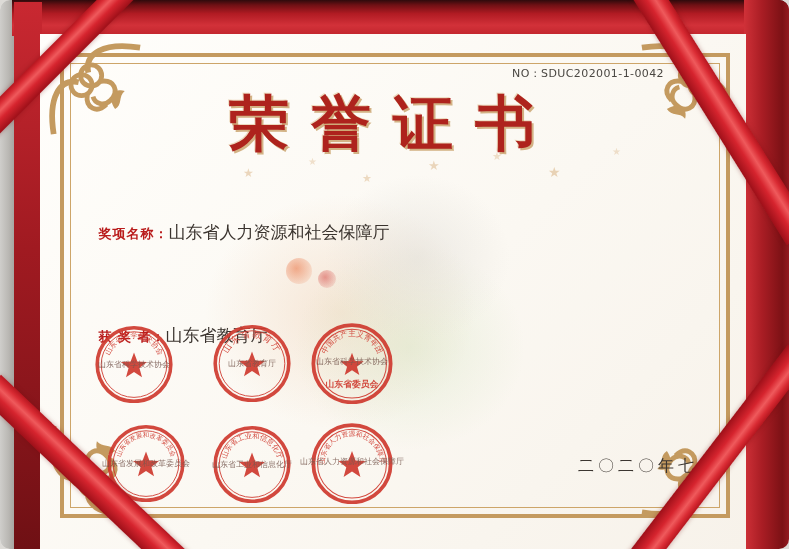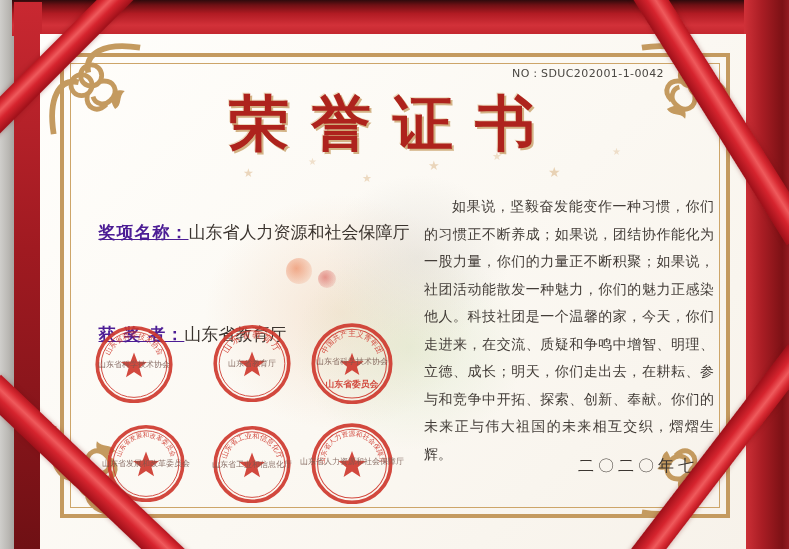--- a/index.html
+++ b/index.html
@@ -1,17 +1,17 @@
 <!DOCTYPE html>
 <html><head>
 <meta charset="utf-8">
 <style>
   html,body{margin:0;padding:0;background:#dddbd7;}
   .stage{position:relative;width:789px;height:549px;overflow:hidden;
-         background:#efedea;font-family:"DejaVu Sans","Liberation Sans",sans-serif;}
+         background:#efedea;font-family:"DejaVu Sans","Liberation Sans",sans-serif;border-radius:10px;}
 
   
   .edge-left{position:absolute;left:0;top:0;width:14px;height:549px;
     background:linear-gradient(90deg,#cfcecb,#bab8b4 60%,#a8a6a2);}
   .band-top{position:absolute;left:12px;top:0;width:777px;height:36px;
     background:linear-gradient(180deg,#2e0a0c 0%,#6e1014 14%,#b11b23 38%,#d23139 70%,#c1252c 100%);}
   .band-left{position:absolute;left:14px;top:2px;width:28px;height:547px;
     background:linear-gradient(180deg,#c92831 0%,#a01a21 45%,#8c161c 70%,#6f1014 100%);}
   .band-right{position:absolute;left:744px;top:0;width:45px;height:549px;
     background:linear-gradient(90deg,#d03138 0%,#a91d24 40%,#7c1115 85%,#931a20 100%);}
@@ -55,21 +55,21 @@
   .s1{left:243px;top:166px;font-size:12px;opacity:.55;}
   .s2{left:308px;top:156px;font-size:10px;opacity:.40;}
   .s3{left:362px;top:172px;font-size:11px;opacity:.50;}
   .s4{left:428px;top:158px;font-size:13px;opacity:.55;}
   .s5{left:492px;top:150px;font-size:11px;opacity:.42;}
   .s6{left:548px;top:164px;font-size:14px;opacity:.60;}
   .s7{left:612px;top:146px;font-size:10px;opacity:.40;}
 
   .fields{position:absolute;left:68px;top:190px;width:346px;}
   .field-row{margin-bottom:17px;white-space:pre;line-height:28px;}
-  .field-label{font-size:17px;font-weight:bold;color:#4c1d95;letter-spacing:1px;text-decoration:underline;}
+  .field-label{font-size:13px;font-weight:bold;color:#b91c1c;letter-spacing:1px;}
   .field-value{font-size:17px;color:#3a332e;
     font-family:"DejaVu Serif","Liberation Serif",serif;}
 
   .body-text{position:absolute;left:424px;top:193px;width:290px;
     font-family:"DejaVu Serif","Liberation Serif",serif;
     font-size:14px;line-height:27.5px;color:#433d38;text-align:justify;
     text-indent:2em;}
   .date{position:absolute;left:578px;top:456px;width:140px;text-align:center;
     font-family:"DejaVu Serif","Liberation Serif",serif;
     font-size:16px;letter-spacing:4px;color:#3c3631;}
@@ -185,21 +185,20 @@
 
   <div class="fields">
     <div class="field-row">
       <span class="field-label">奖项名称：</span><span class="field-value">山东省人力资源和社会保障厅</span>
     </div>
     <div class="field-row">
       <span class="field-label">获 奖 者：</span><span class="field-value">山东省教育厅</span>
     </div>
   </div>
 
-  <div class="body-text">如果说，坚毅奋发能变作一种习惯，你们的习惯正不断养成；如果说，团结协作能化为一股力量，你们的力量正不断积聚；如果说，社团活动能散发一种魅力，你们的魅力正感染他人。科技社团是一个温馨的家，今天，你们走进来，在交流、质疑和争鸣中增智、明理、立德、成长；明天，你们走出去，在耕耘、参与和竞争中开拓、探索、创新、奉献。你们的未来正与伟大祖国的未来相互交织，熠熠生辉。</div>
   <div class="date">二〇二〇年七月</div>
 
   <div class="seal seal1">
     <svg viewBox="0 0 100 100">
       <circle cx="50" cy="52" r="46" fill="none" stroke="#cf3a2f" stroke-width="4.5"></circle>
       <circle cx="50" cy="52" r="41" fill="none" stroke="#cf3a2f" stroke-width="1.2"></circle>
       <path id="sealarc0" d="M 17,52 A 33,33 0 1 1 83,52" fill="none"></path>
       <text class="arc-t"><textPath href="#sealarc0" startOffset="50%" text-anchor="middle">山东省科学技术协会</textPath></text>
       <path d="M50,37 L54.2,48.2 L66.2,48.7 L56.8,56.2 L60,67.8 L50,61.2 L40,67.8 L43.2,56.2 L33.8,48.7 L45.8,48.2 Z" fill="#cf3a2f"></path>
     </svg>

